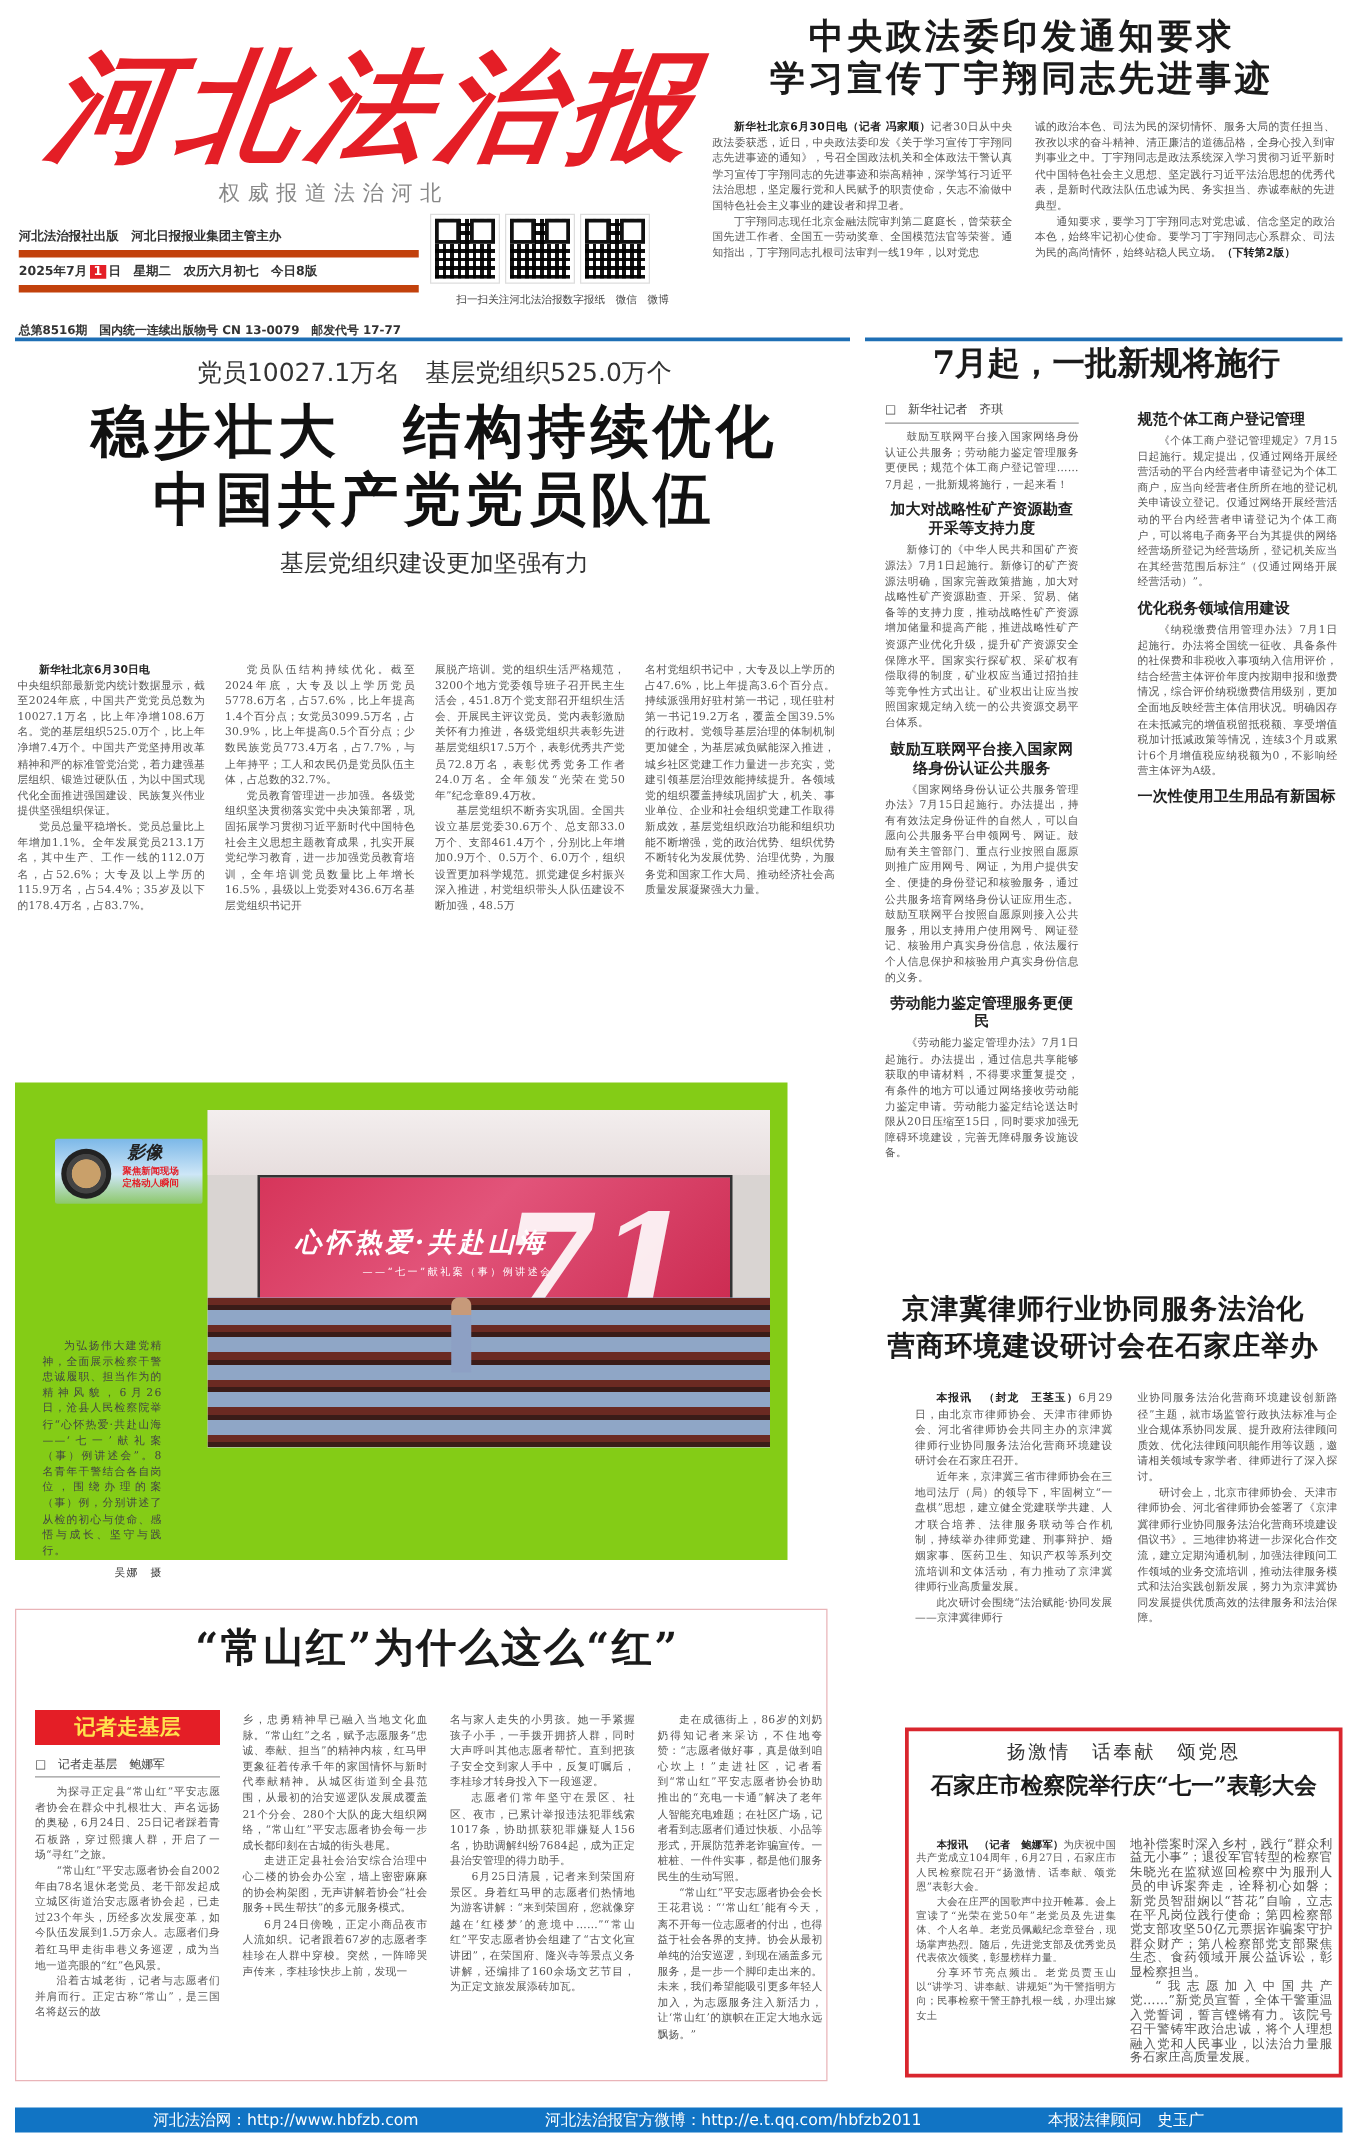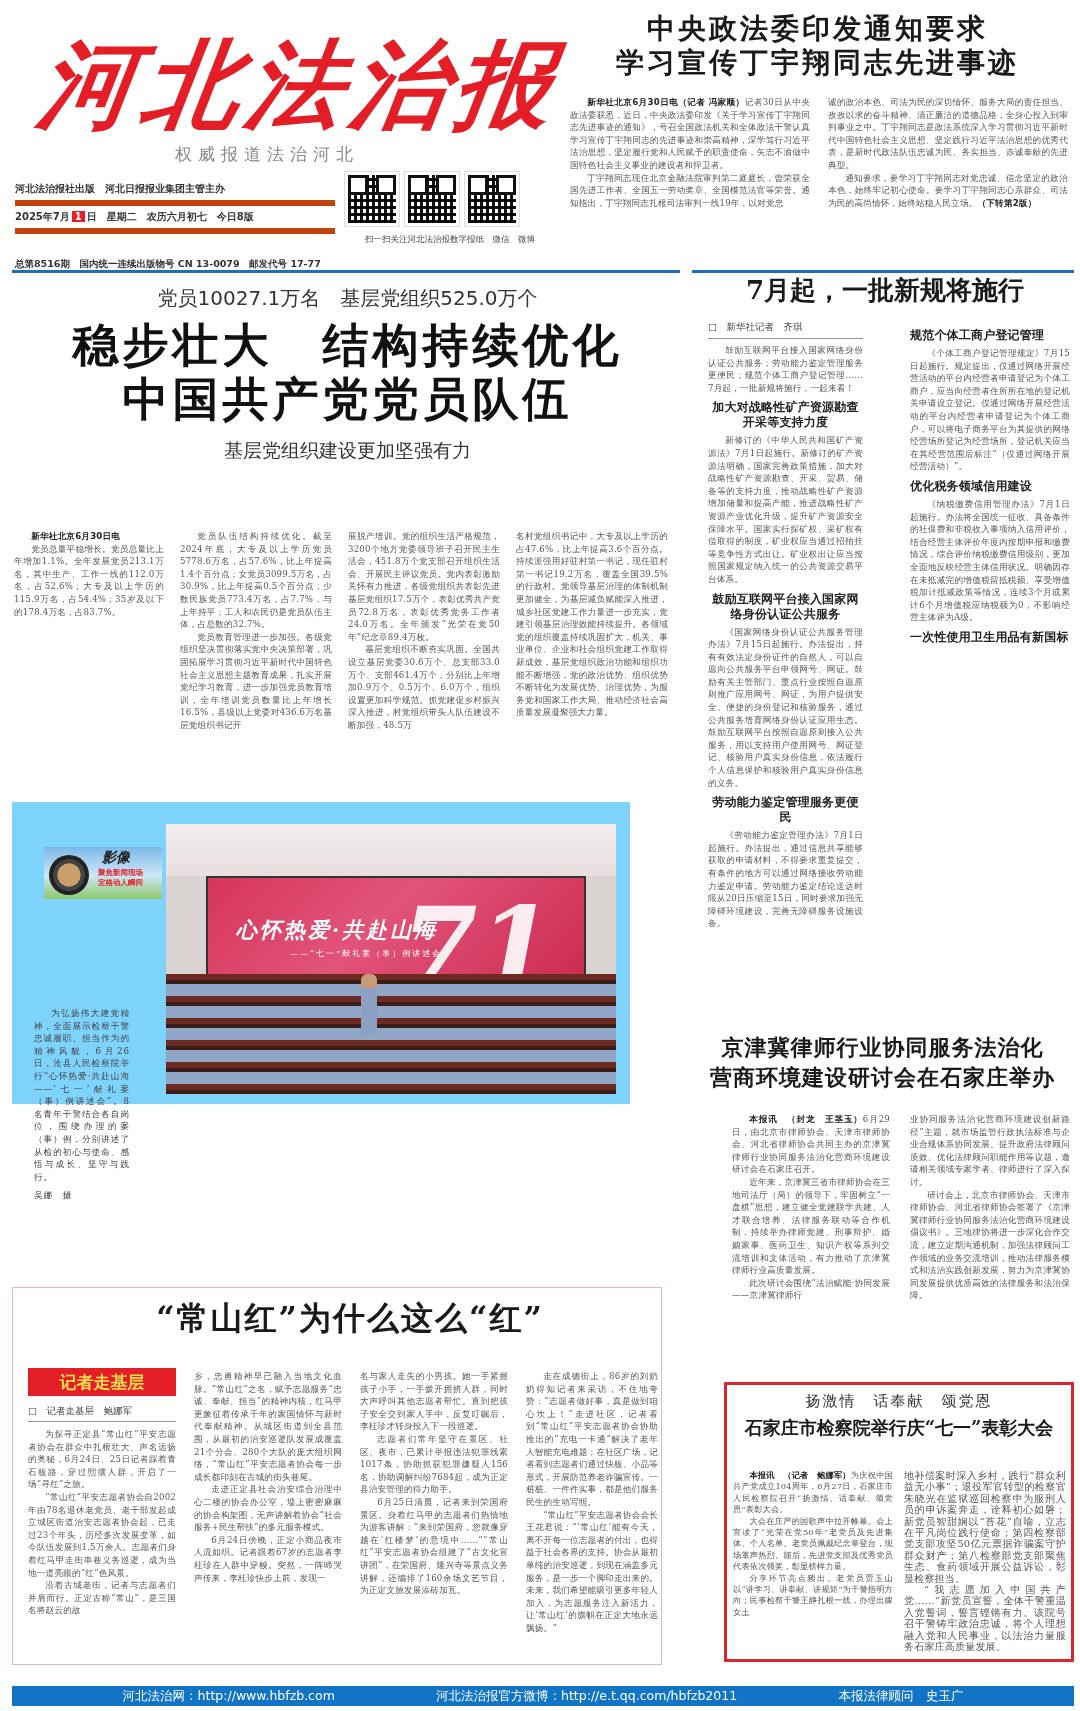--- a/index.html
+++ b/index.html
@@ -33,21 +33,21 @@
   #top-article-title { left: 565px; top: 12px; width: 505px; font-size: 28px; line-height: 34px; text-align: center; letter-spacing: 3px; }
 
   .blue-rule { height: 3px; background: #1e6fb5; }
   
   #main-kicker { left: 15px; top: 285px; width: 665px; text-align: center; font-family: "DejaVu Sans", sans-serif; font-size: 20px; color: #333; }
   #main-headline { left: 15px; top: 318px; width: 665px; text-align: center; font-family: "DejaVu Sans", sans-serif; font-weight: bold; font-size: 46px; line-height: 54px; color: #111; letter-spacing: 4px; }
   #main-deck { left: 15px; top: 438px; width: 665px; text-align: center; font-family: "DejaVu Sans", sans-serif; font-size: 19px; color: #333; }
   .col { position: absolute; }
 
   
-  #photo-block { left: 12px; top: 802px; width: 618px; height: 302px; background: #7dd3fc; }
+  #photo-block { left: 12px; top: 866px; width: 618px; height: 382px; background: #84cc16; }
   #photo-badge { left: 32px; top: 45px; width: 118px; height: 52px; background: linear-gradient(180deg, #7cb8e8 0%, #cde6f7 55%, #8dc86a 100%); border-radius: 2px; }
   #photo-badge .circ { position: absolute; left: 5px; top: 8px; width: 40px; height: 40px; border-radius: 50%; background: radial-gradient(circle, #c9a06a 0 40%, #444 42% 55%, #222 57%); }
   #photo-badge .t1 { position: absolute; left: 58px; top: 2px; font-size: 14px; font-weight: bold; color: #222; font-style: italic; }
   #photo-badge .t2 { position: absolute; left: 54px; top: 21px; font-size: 7.5px; font-weight: bold; color: #e41e26; line-height: 10px; font-family: "DejaVu Sans", sans-serif; }
   #photo-caption { left: 22px; top: 205px; width: 96px; font-size: 8.6px; line-height: 12.6px; color: #444; letter-spacing: 1px; text-align: justify; }
   #photo { left: 154px; top: 22px; width: 450px; height: 270px; overflow: hidden; background: #d9d4d2; }
   #photo .ceiling { position: absolute; left: 0; top: 0; width: 100%; height: 52px; background: linear-gradient(180deg, #f3eeee, #e7dede); }
   #photo .screen { position: absolute; left: 40px; top: 52px; width: 380px; height: 155px; background: linear-gradient(135deg, #d6355a 0%, #e2547a 40%, #c8244a 100%); border: 2px solid #333; text-align: center; }
   #photo .screen .s1 { position: absolute; left: 28px; top: 38px; font-size: 21px; color: #fff; font-weight: bold; font-style: italic; letter-spacing: 3px; white-space: nowrap; }
   #photo .screen .s2 { position: absolute; left: 82px; top: 70px; font-size: 8px; color: #fff; letter-spacing: 2px; white-space: nowrap; }
@@ -114,20 +114,21 @@
 
 <div class="abs" id="main-kicker">党员10027.1万名　基层党组织525.0万个</div>
 <div class="abs" id="main-headline">
   <div>稳步壮大　结构持续优化</div>
   <div>中国共产党党员队伍</div>
 </div>
 <div class="abs" id="main-deck">基层党组织建设更加坚强有力</div>
 
 <div class="col body-text" style="left:14px; top:530px; width:150px;">
   <p><span class="lead">新华社北京6月30日电</span></p>
+  <p class="noind">中央组织部最新党内统计数据显示，截至2024年底，中国共产党党员总数为10027.1万名，比上年净增108.6万名。党的基层组织525.0万个，比上年净增7.4万个。中国共产党坚持用改革精神和严的标准管党治党，着力建强基层组织、锻造过硬队伍，为以中国式现代化全面推进强国建设、民族复兴伟业提供坚强组织保证。</p>
   <p>党员总量平稳增长。党员总量比上年增加1.1%。全年发展党员213.1万名，其中生产、工作一线的112.0万名，占52.6%；大专及以上学历的115.9万名，占54.4%；35岁及以下的178.4万名，占83.7%。</p>
 </div>
 <div class="col body-text" style="left:180px; top:530px; width:152px;">
   <p>党员队伍结构持续优化。截至2024年底，大专及以上学历党员5778.6万名，占57.6%，比上年提高1.4个百分点；女党员3099.5万名，占30.9%，比上年提高0.5个百分点；少数民族党员773.4万名，占7.7%，与上年持平；工人和农民仍是党员队伍主体，占总数的32.7%。</p>
   <p>党员教育管理进一步加强。各级党组织坚决贯彻落实党中央决策部署，巩固拓展学习贯彻习近平新时代中国特色社会主义思想主题教育成果，扎实开展党纪学习教育，进一步加强党员教育培训，全年培训党员数量比上年增长16.5%，县级以上党委对436.6万名基层党组织书记开</p>
 </div>
 <div class="col body-text" style="left:348px; top:530px; width:152px;">
   <p class="noind">展脱产培训。党的组织生活严格规范，3200个地方党委领导班子召开民主生活会，451.8万个党支部召开组织生活会、开展民主评议党员。党内表彰激励关怀有力推进，各级党组织共表彰先进基层党组织17.5万个，表彰优秀共产党员72.8万名，表彰优秀党务工作者24.0万名。全年颁发“光荣在党50年”纪念章89.4万枚。</p>
   <p>基层党组织不断夯实巩固。全国共设立基层党委30.6万个、总支部33.0万个、支部461.4万个，分别比上年增加0.9万个、0.5万个、6.0万个，组织设置更加科学规范。抓党建促乡村振兴深入推进，村党组织带头人队伍建设不断加强，48.5万</p>
 </div>
@@ -139,21 +140,21 @@
   <div class="abs" id="photo-badge">
     <div class="circ"></div>
     <div class="t1">影像</div>
     <div class="t2">
         <div>聚焦新闻现场</div>
         <div>定格动人瞬间</div>
       </div>
   </div>
   <div class="abs" id="photo-caption">
     <p style="text-indent:2em">为弘扬伟大建党精神，全面展示检察干警忠诚履职、担当作为的精神风貌，6月26日，沧县人民检察院举行“心怀热爱·共赴山海——‘七一’献礼案（事）例讲述会”。8名青年干警结合各自岗位，围绕办理的案（事）例，分别讲述了从检的初心与使命、感悟与成长、坚守与践行。</p>
-    <p style="text-align:left; margin-top:6px; color:#333">吴娜　摄</p>
+    <p style="text-align:right; margin-top:6px; color:#333">吴娜　摄</p>
   </div>
   <div class="abs" id="photo">
     <div class="ceiling"></div>
     <div class="screen">
       <div class="s1">心怀热爱·共赴山海</div>
       <div class="s2">——“七一”献礼案（事）例讲述会</div>
       <div class="big">71</div>
     </div>
     <div class="audience"></div>
     <div class="speaker"></div>

